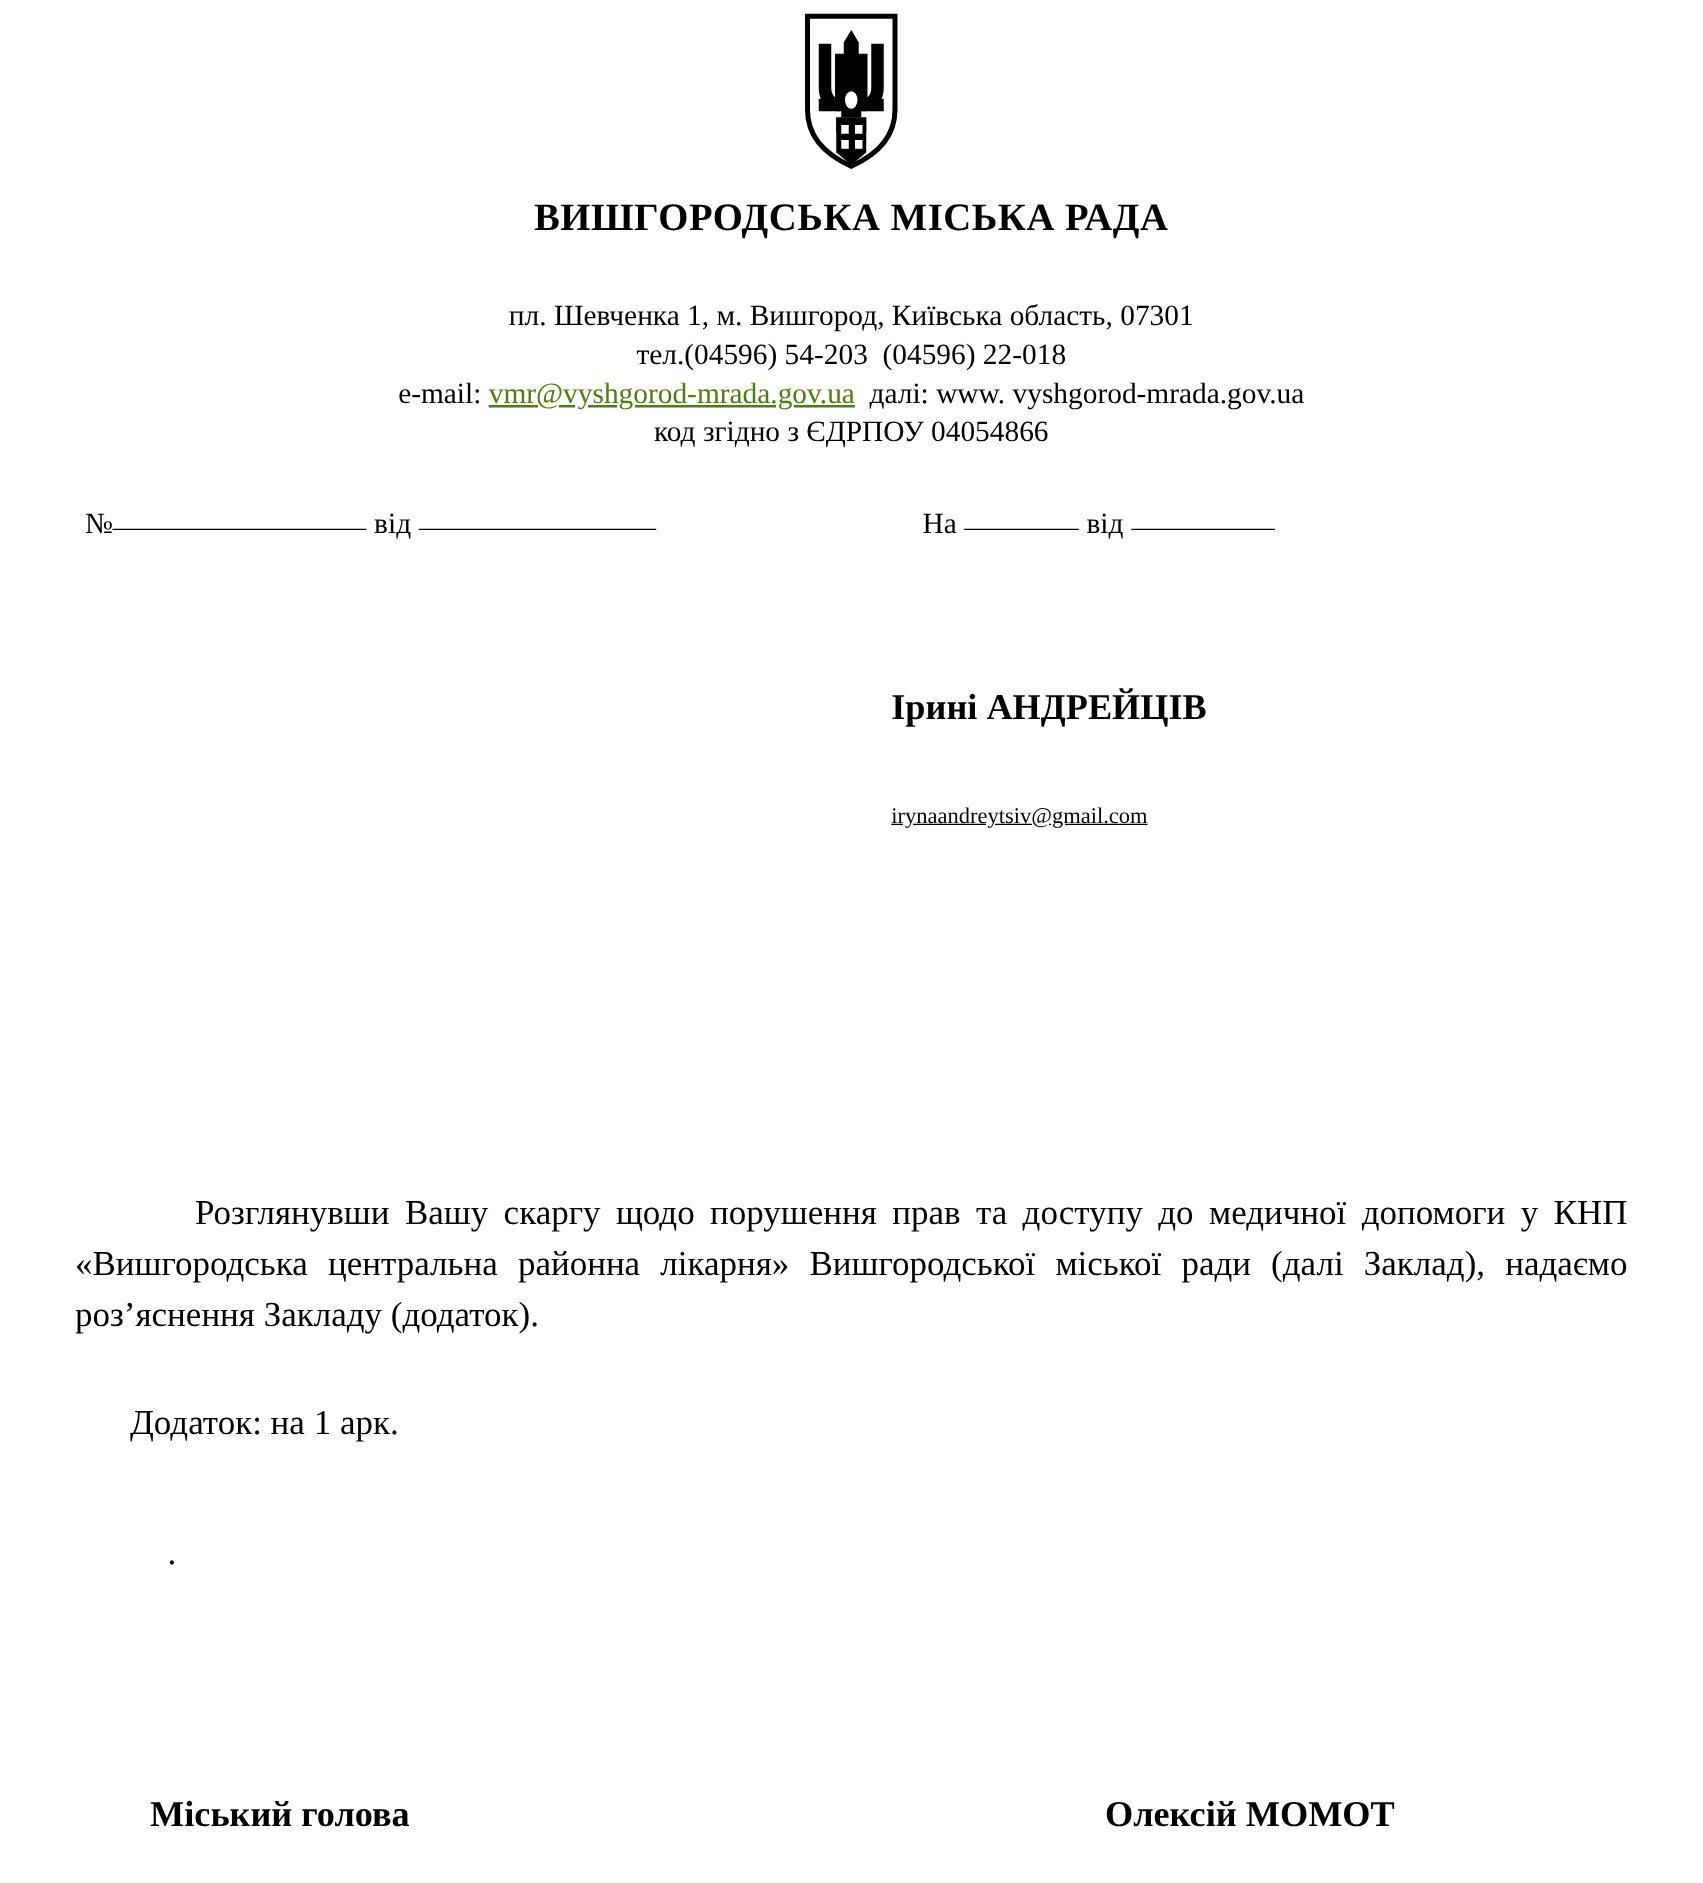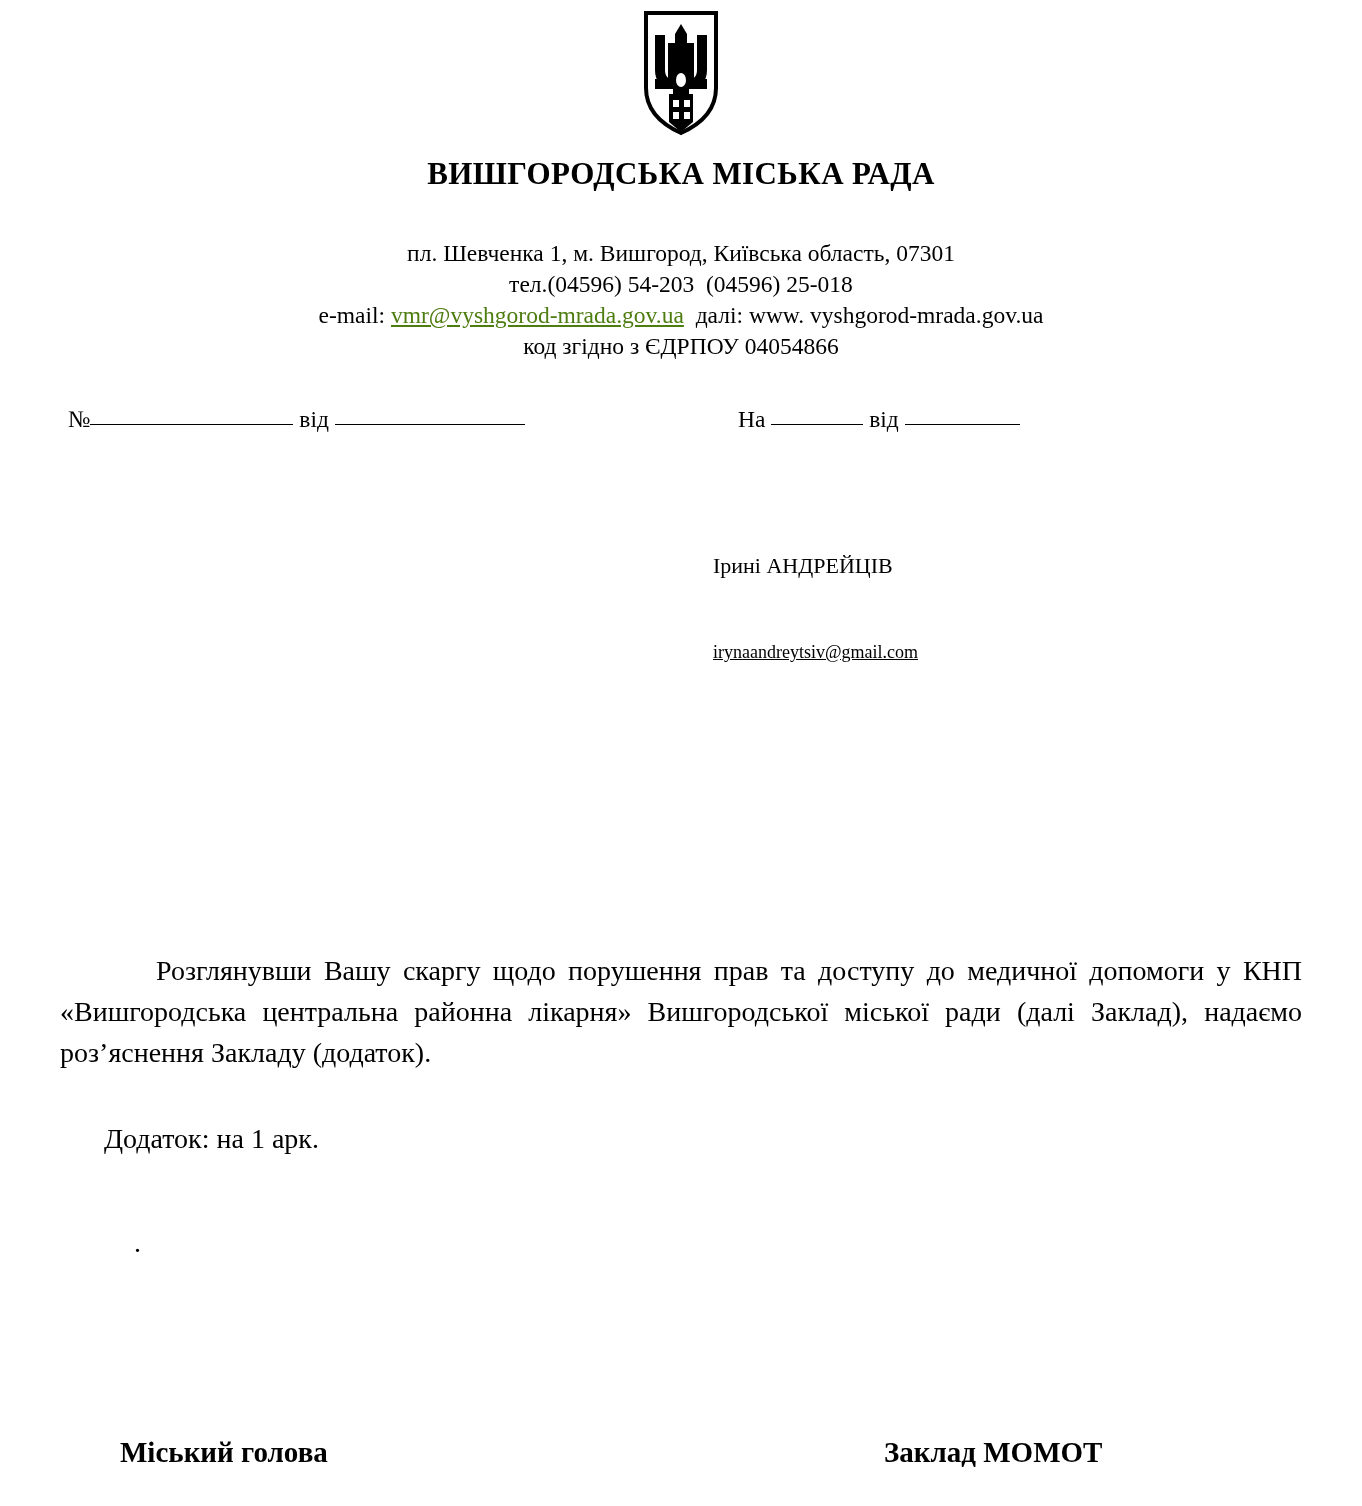--- a/index.html
+++ b/index.html
@@ -95,22 +95,22 @@
   .rule-lg { width: 203px; }
   .rule-md { width: 190px; }
   .rule-sm { width: 92px; }
   .rule-xs { width: 115px; }
 
   
   .addressee {
     position: absolute;
     left: 713px;
     top: 548px;
-    font-size: 22px;
-    font-weight: normal;
+    font-size: 29px;
+    font-weight: bold;
     line-height: 36px;
     white-space: nowrap;
   }
   .addressee-email {
     position: absolute;
     left: 713px;
     top: 636px;
     font-size: 18px;
     line-height: 32px;
     white-space: nowrap;
@@ -209,21 +209,21 @@
 
         <ellipse cx="38" cy="70" rx="5" ry="7" fill="#ffffff"></ellipse>
       </g>
     </svg>
   </div>
 
   <div class="org-title">ВИШГОРОДСЬКА МІСЬКА РАДА</div>
 
   <div class="contact-block">
     <div class="contact-line">пл. Шевченка 1, м. Вишгород, Київська область, 07301</div>
-    <div class="contact-line">тел.(04596) 54-203  (04596) 25-018</div>
+    <div class="contact-line">тел.(04596) 54-203  (04596) 22-018</div>
     <div class="contact-line"><span>e-mail:</span><span> </span><a class="email-link" href="#">vmr@vyshgorod-mrada.gov.ua</a><span>  </span><span>далі:</span><span> </span><span>www. vyshgorod-mrada.gov.ua</span></div>
     <div class="contact-line">код згідно з ЄДРПОУ 04054866</div>
   </div>
 
   <div class="refline">
     <div class="ref-left"><span>№</span><span class="rule rule-lg"></span><span> </span><span>від</span><span> </span><span class="rule rule-md"></span></div>
 
     <div class="ref-right"><span>На</span><span> </span><span class="rule rule-sm"></span><span> </span><span>від</span><span> </span><span class="rule rule-xs"></span></div>
   </div>
 
@@ -231,16 +231,16 @@
   <div class="addressee-email">irynaandreytsiv@gmail.com</div>
 
   <div class="body-text">Розглянувши Вашу скаргу щодо порушення прав та доступу до медичної допомоги у КНП «Вишгородська центральна районна лікарня» Вишгородської міської ради (далі Заклад), надаємо  роз’яснення Закладу (додаток).</div>
 
   <div class="attachment">Додаток: на 1 арк.</div>
 
   <div class="stray-dot">.</div>
 
   <div class="sig-row">
     <div class="sig-position">Міський голова</div>
-    <div class="sig-name">Заклад МОМОТ</div>
+    <div class="sig-name">Олексій МОМОТ</div>
   </div>
 
 </div>
 
 </body></html>

